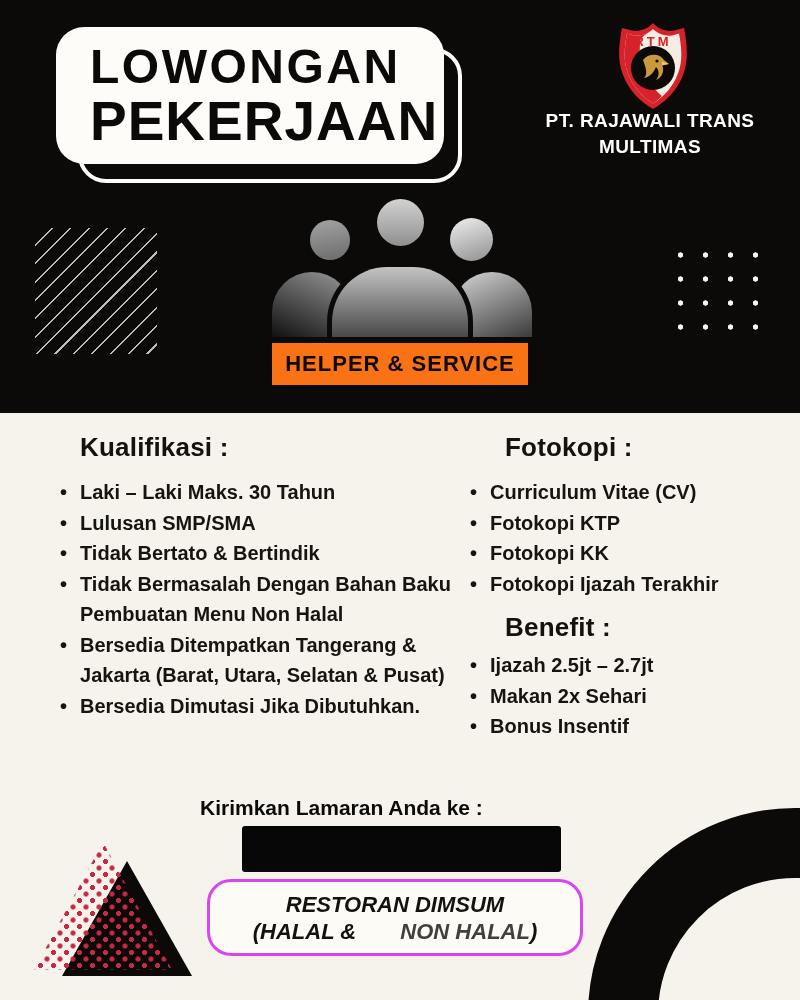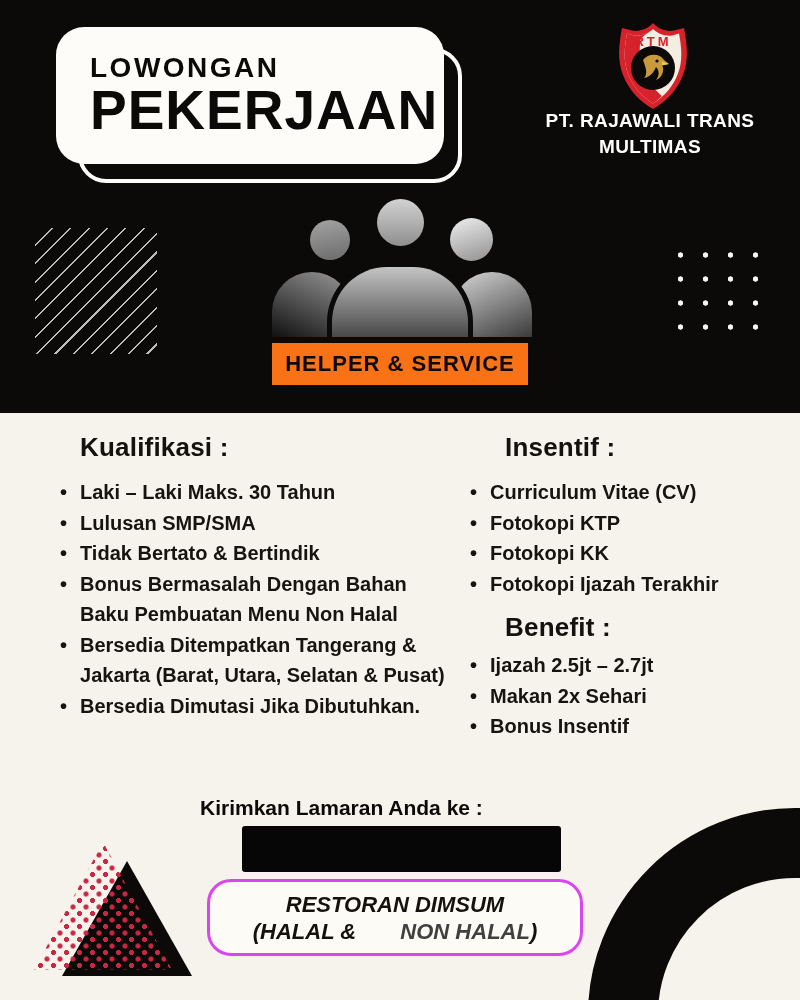--- a/index.html
+++ b/index.html
@@ -11,21 +11,21 @@
   .top-band{position:absolute;left:0;top:0;width:800px;height:413px;background:#0c0a08;}
   .title-shadow{
     position:absolute;left:78px;top:48px;width:384px;height:135px;
     background:#0c0a08;border:4px solid #fdfcf8;border-radius:28px;box-sizing:border-box;
   }
   .title-card{
     position:absolute;left:56px;top:27px;width:388px;height:137px;
     background:#fdfcf8;border-radius:28px;box-sizing:border-box;
     display:flex;flex-direction:column;justify-content:center;padding-left:34px;
   }
-  .title-line1{font-size:28px;font-weight:900;letter-spacing:2.5px;line-height:1.05;color:#0c0a08;}
+  .title-line1{font-size:48px;font-weight:900;letter-spacing:2.5px;line-height:1.05;color:#0c0a08;}
   .title-line2{font-size:55px;font-weight:900;letter-spacing:1px;line-height:1.02;color:#0c0a08;}
   .logo{position:absolute;left:610px;top:20px;width:86px;height:92px;}
   .company{
     position:absolute;left:505px;top:108px;width:290px;text-align:center;
     color:#ffffff;font-size:19px;font-weight:800;line-height:26px;letter-spacing:.4px;
   }
   .diag-lines{
     position:absolute;left:35px;top:228px;width:122px;height:126px;
     background:repeating-linear-gradient(135deg,transparent 0 11.5px,#dcdcdc 11.5px 13px);
     opacity:.85;
@@ -151,35 +151,35 @@
         <span>Lulusan SMP/SMA</span>
       </li>
 
       <li>
         <span class="bullet">•</span>
         <span>Tidak Bertato &amp; Bertindik</span>
       </li>
 
       <li>
         <span class="bullet">•</span>
-        <span>Bonus Bermasalah Dengan Bahan Baku Pembuatan Menu Non Halal</span>
+        <span>Tidak Bermasalah Dengan Bahan Baku Pembuatan Menu Non Halal</span>
       </li>
 
       <li>
         <span class="bullet">•</span>
         <span>Bersedia Ditempatkan Tangerang &amp; Jakarta (Barat, Utara, Selatan &amp; Pusat)</span>
       </li>
 
       <li>
         <span class="bullet">•</span>
         <span>Bersedia Dimutasi Jika Dibutuhkan.</span>
       </li>
     </ul>
 
-  <div class="heading h-lamp">Insentif :</div>
+  <div class="heading h-lamp">Fotokopi :</div>
   <ul class="blist l-lamp">
 
       <li>
         <span class="bullet">•</span>
         <span>Curriculum Vitae (CV)</span>
       </li>
 
       <li>
         <span class="bullet">•</span>
         <span>Fotokopi KTP</span>

